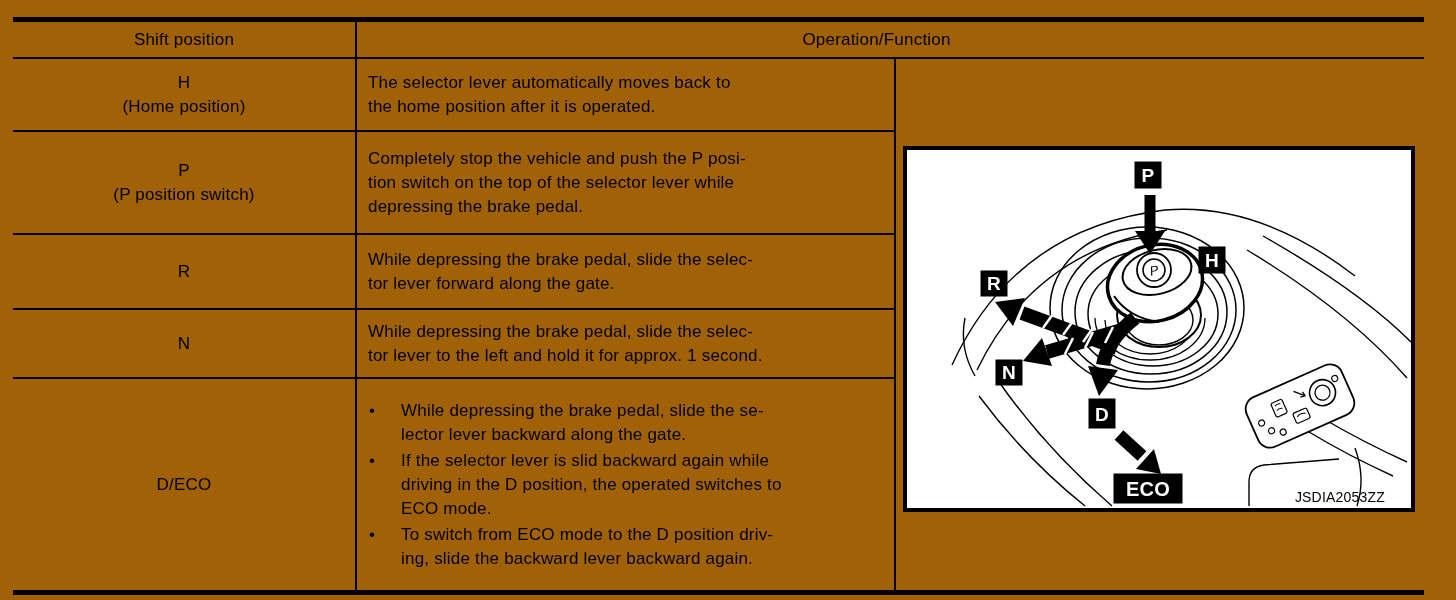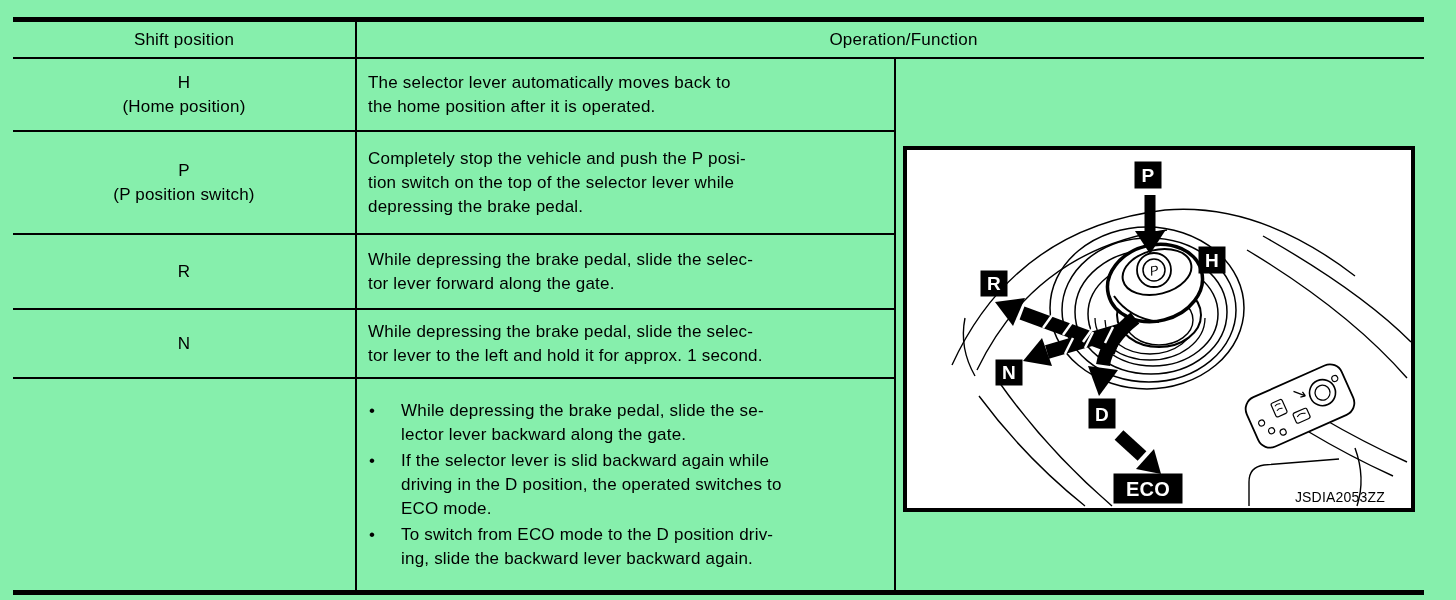--- a/index.html
+++ b/index.html
@@ -1,17 +1,17 @@
 <!DOCTYPE html>
 <html><head>
 <meta charset="utf-8">
 <style>
   html,body{margin:0;padding:0;background:#ffffff;}
   .page{
-    position:relative;width:1456px;height:600px;background:#86efac;
+    position:relative;width:1456px;height:600px;background:#a16207;
     font-family:"Liberation Sans","DejaVu Sans",sans-serif;
     color:#000;font-size:17px;line-height:24px;letter-spacing:0.2px;
     overflow:hidden;
   }
   .rule{position:absolute;background:#000;}
   .cell{position:absolute;display:flex;align-items:center;justify-content:center;
         text-align:center;white-space:pre-line;}
   .cell.op{justify-content:flex-start;text-align:left;}
   .bullets{position:absolute;display:flex;flex-direction:column;justify-content:center;}
   .bullet-row{display:flex;align-items:flex-start;margin:1px 0;}
@@ -30,28 +30,29 @@
   <div class="rule" style="left:13px;top:57px;width:1411px;height:2px;"></div>
   <div class="rule" style="left:13px;top:130px;width:883px;height:2px;"></div>
   <div class="rule" style="left:13px;top:233px;width:883px;height:2px;"></div>
   <div class="rule" style="left:13px;top:308px;width:883px;height:2px;"></div>
   <div class="rule" style="left:13px;top:377px;width:883px;height:2px;"></div>
   <div class="rule" style="left:13px;top:590px;width:1411px;height:5px;"></div>
   <div class="rule" style="left:355px;top:17px;width:2px;height:578px;"></div>
   <div class="rule" style="left:894px;top:57px;width:2px;height:538px;"></div>
 
   <div class="cell" style="left:13px;top:22px;width:342px;height:35px;">Shift position</div>
-  <div class="cell" style="left:370px;top:22px;width:1067px;height:35px;">Operation/Function</div>
+  <div class="cell" style="left:343px;top:22px;width:1067px;height:35px;">Operation/Function</div>
 
   <div class="cell" style="left:13px;top:59px;width:342px;height:71px;">H
 (Home position)</div>
   <div class="cell" style="left:13px;top:132px;width:342px;height:101px;">P
 (P position switch)</div>
   <div class="cell" style="left:13px;top:235px;width:342px;height:73px;">R</div>
   <div class="cell" style="left:13px;top:310px;width:342px;height:67px;">N</div>
+  <div class="cell" style="left:13px;top:379px;width:342px;height:211px;">D/ECO</div>
 
   <div class="cell op" style="left:368px;top:59px;width:524px;height:71px;">The selector lever automatically moves back to
 the home position after it is operated.</div>
   <div class="cell op" style="left:368px;top:132px;width:524px;height:101px;">Completely stop the vehicle and push the P posi-
 tion switch on the top of the selector lever while
 depressing the brake pedal.</div>
   <div class="cell op" style="left:368px;top:235px;width:524px;height:73px;">While depressing the brake pedal, slide the selec-
 tor lever forward along the gate.</div>
   <div class="cell op" style="left:368px;top:310px;width:524px;height:67px;">While depressing the brake pedal, slide the selec-
 tor lever to the left and hold it for approx. 1 second.</div>

